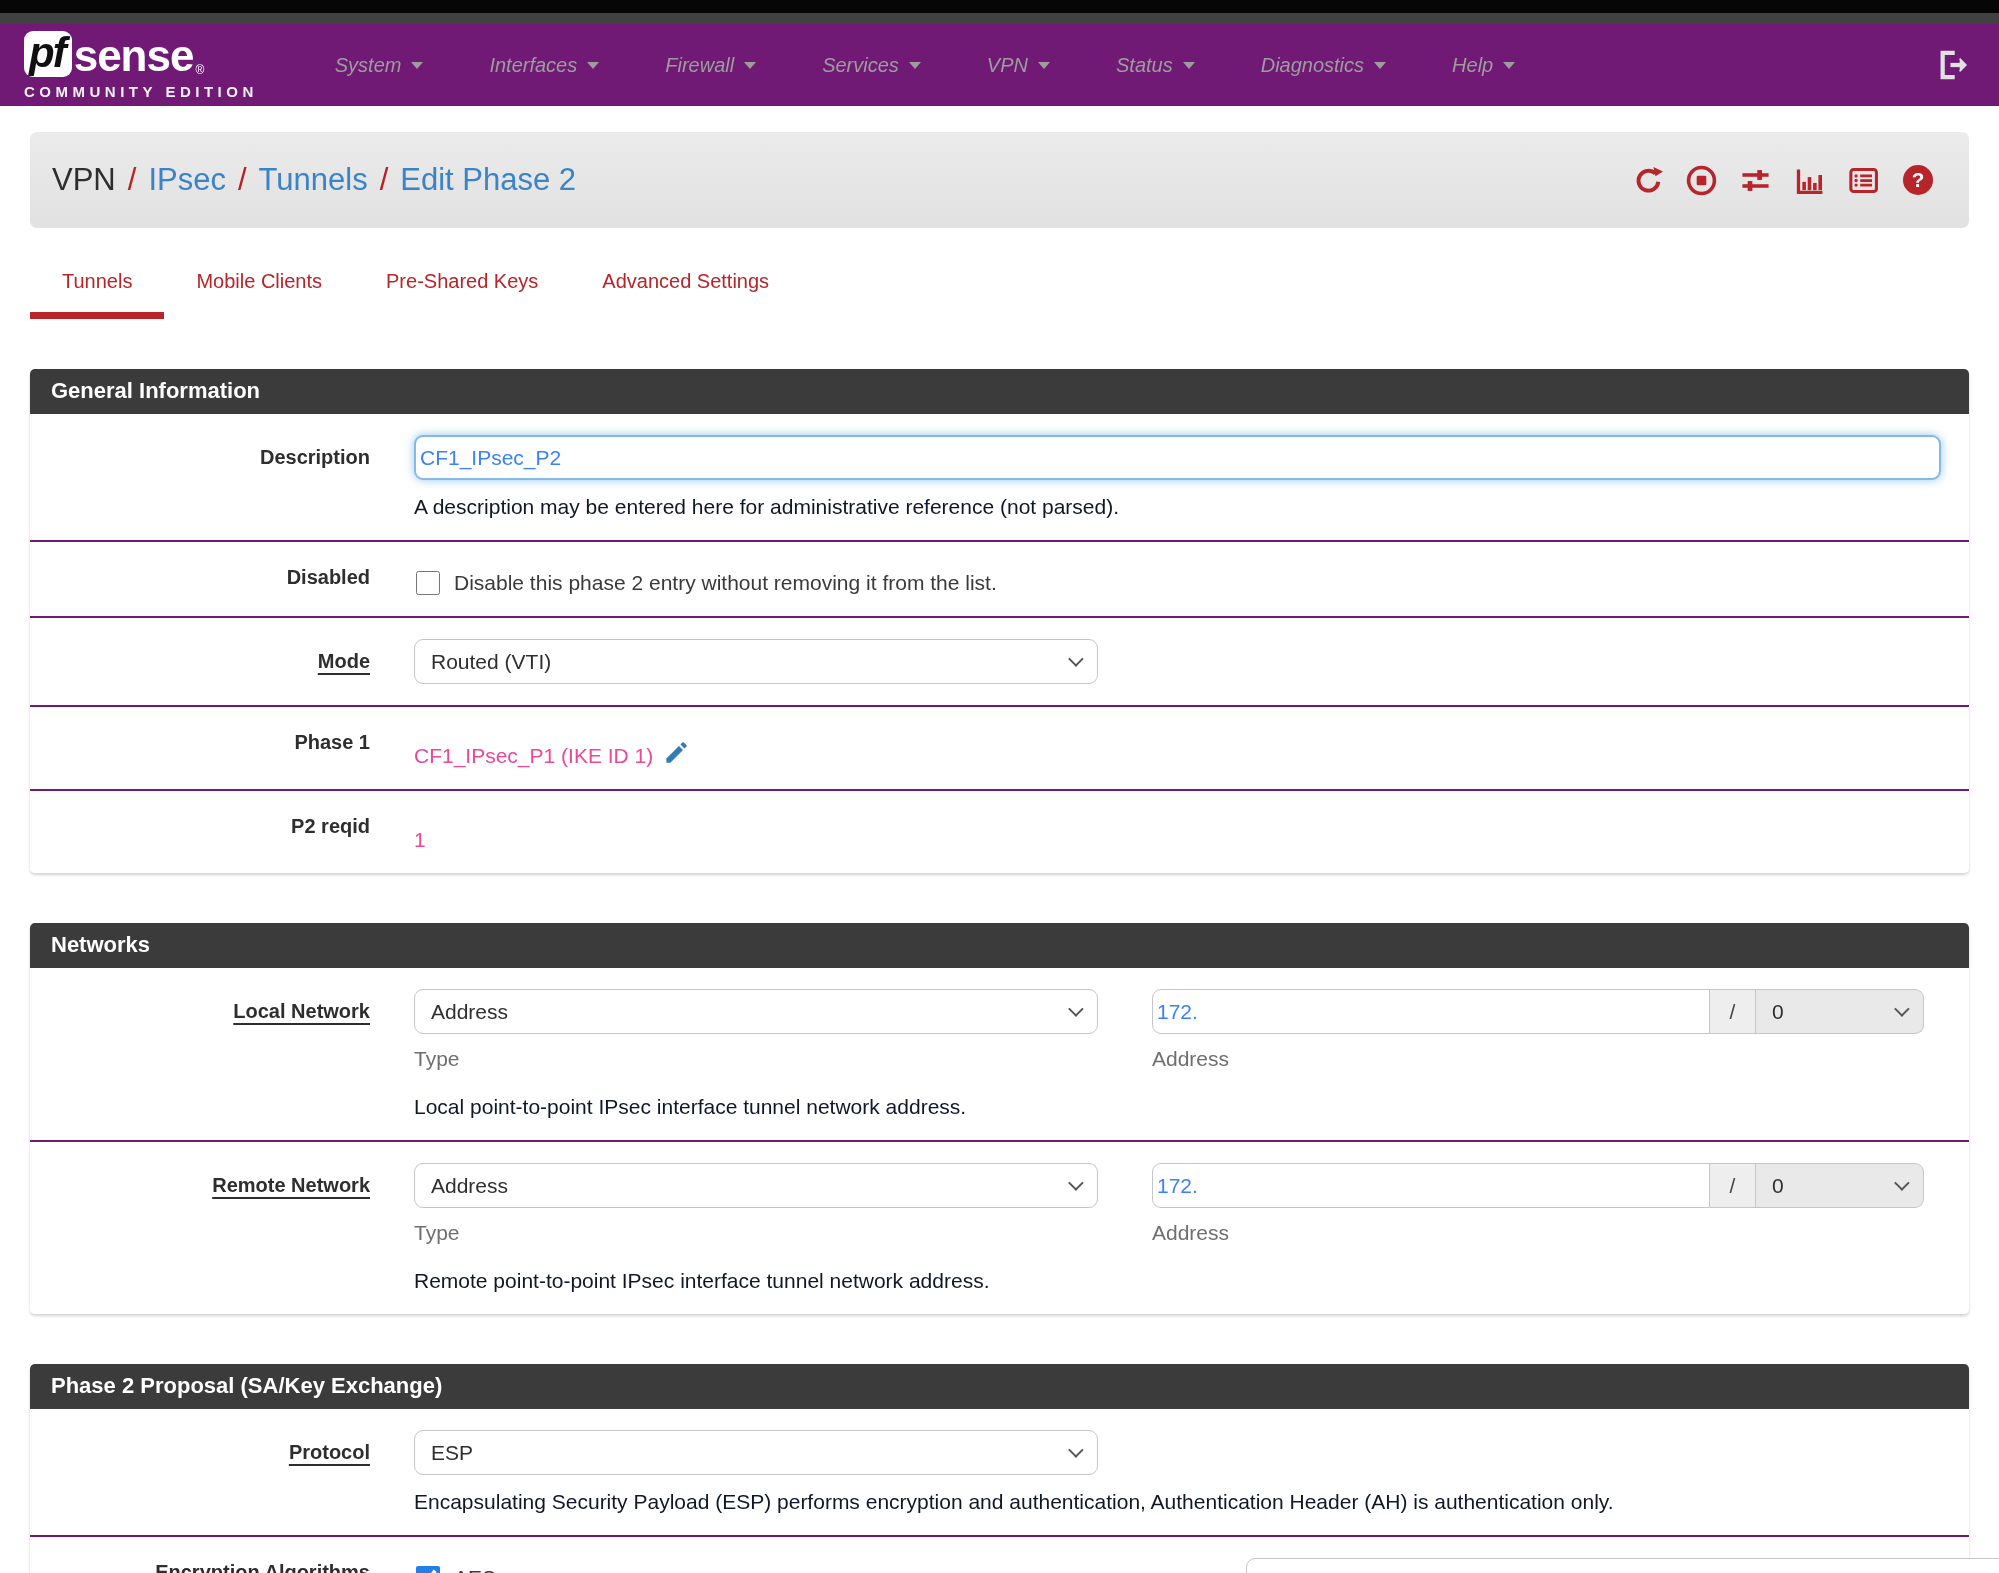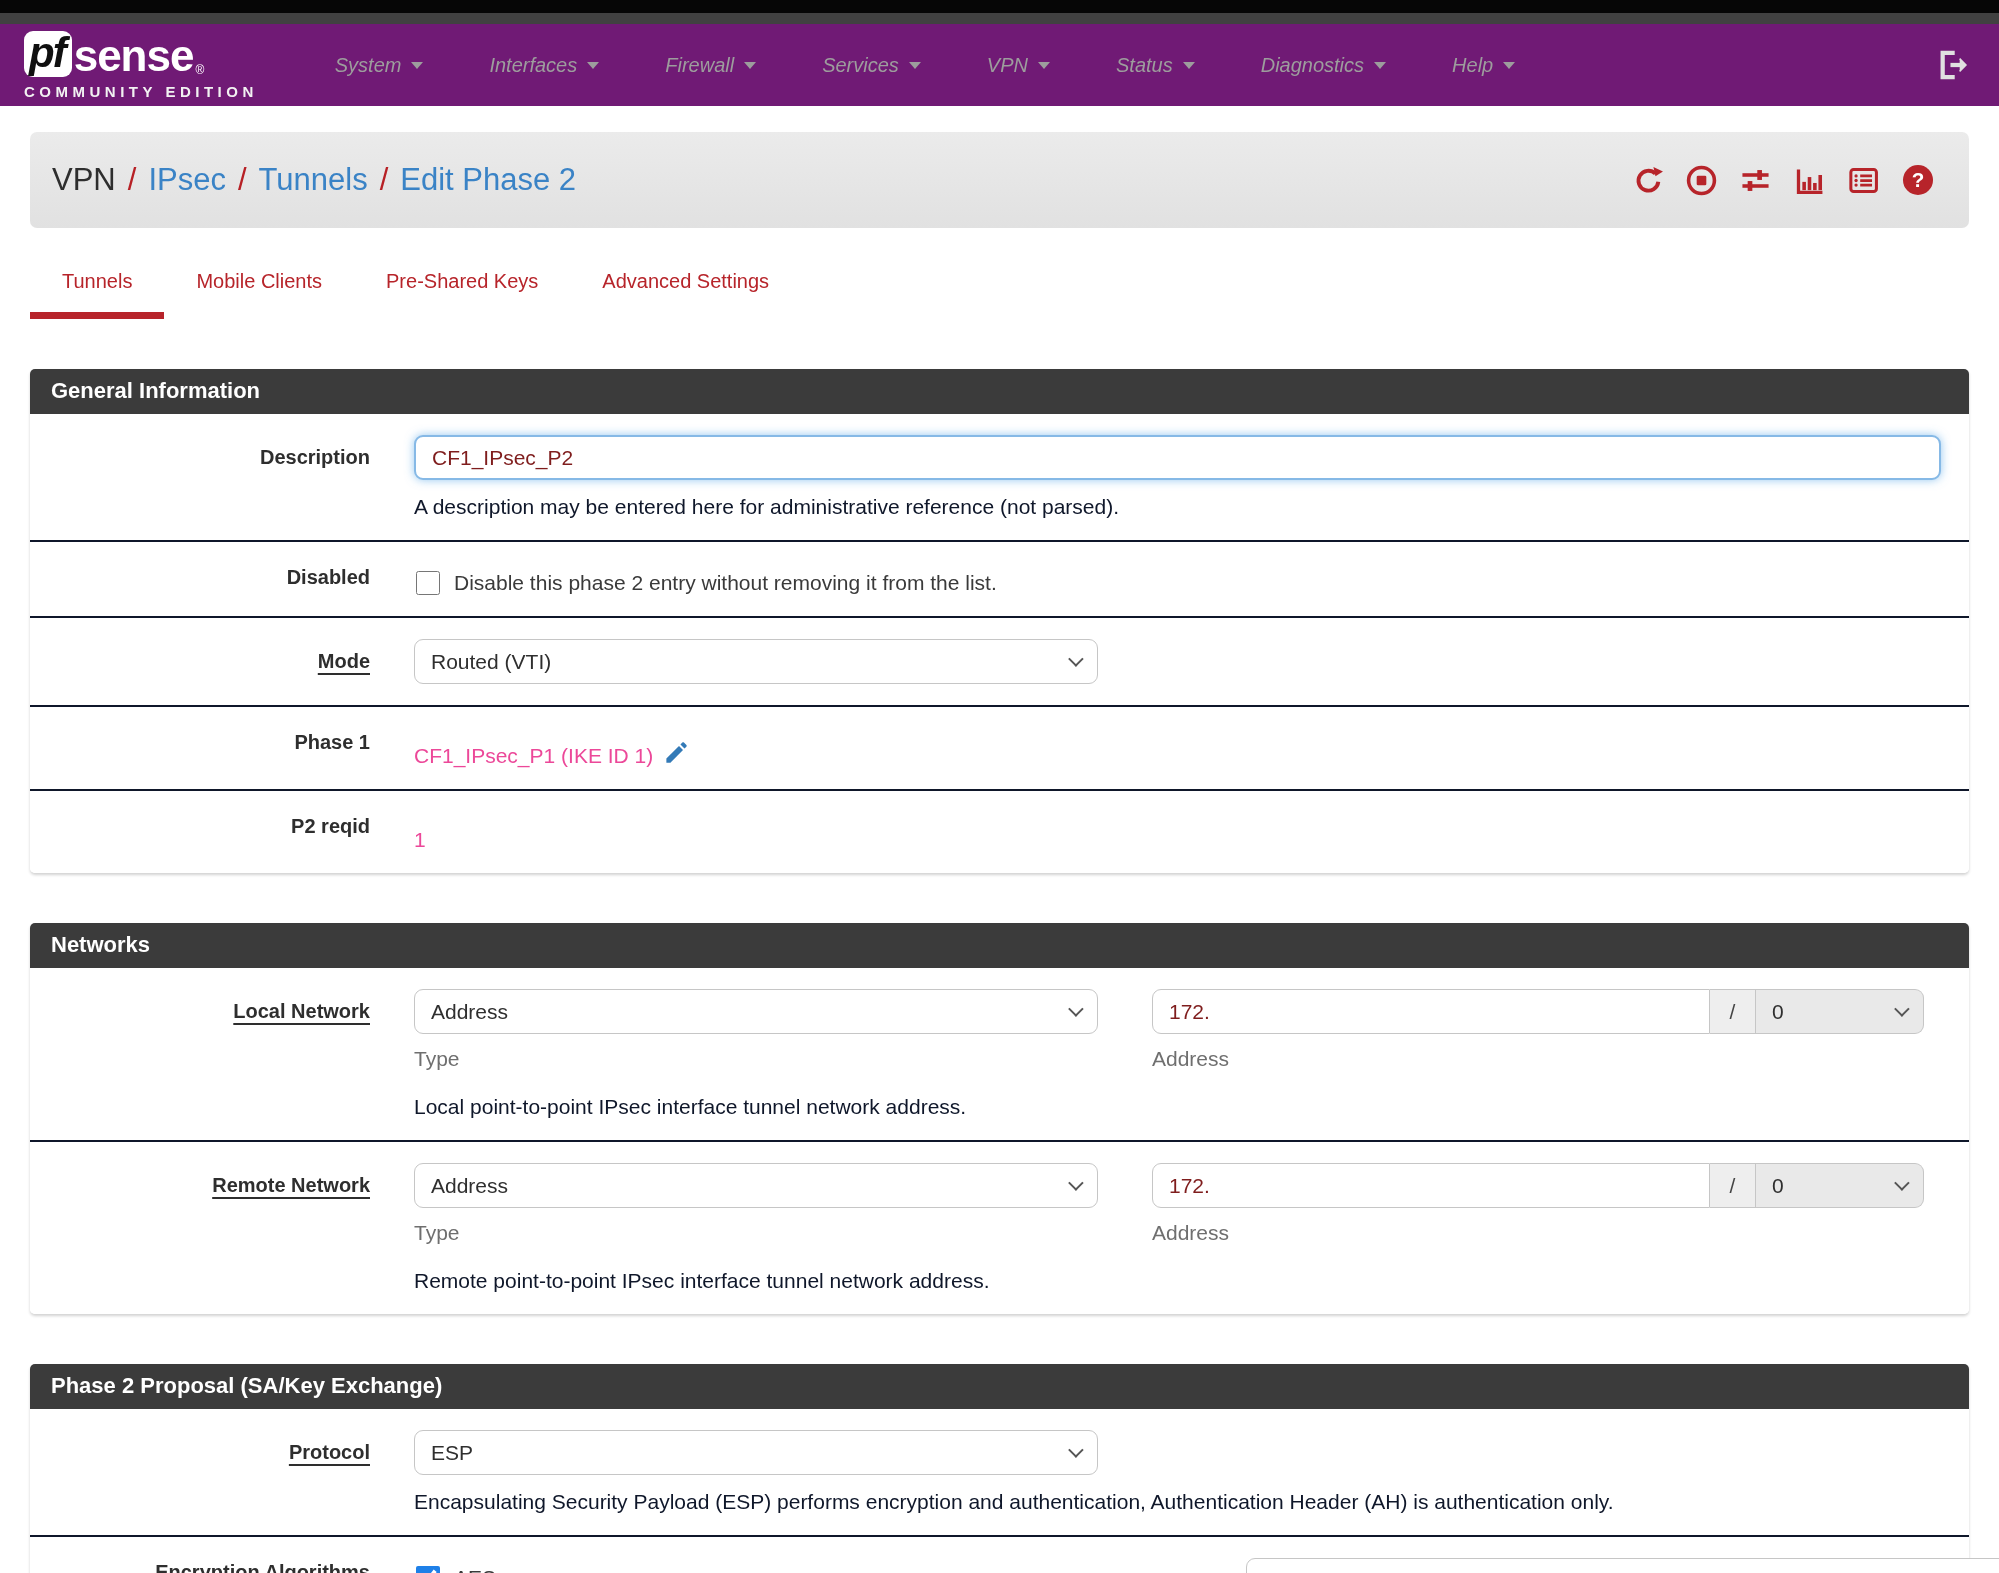--- a/index.html
+++ b/index.html
@@ -67,39 +67,39 @@
 
   
   .panel { margin:50px 30px 0 30px; background:#fff;
            box-shadow:0 2px 3px rgba(0,0,0,.18); border-radius:5px; }
   .panel-heading {
     background:#3b3b3b; color:#fff; font-weight:bold; font-size:22px;
     padding:9px 21px 10px 21px; border-radius:5px 5px 0 0;
   }
   .panel-body { background:#fff; border-radius:0 0 5px 5px; }
   .frow { display:grid; grid-template-columns:340px 1fr; padding:21px 0; }
-  .frow + .frow { border-top:2px solid #0f172a; }
+  .frow + .frow { border-top:2px solid #701a75; }
   .flabel {
     text-align:right; padding-right:0; font-weight:bold; font-size:20px;
     color:#2e2e2e; padding-top:11px;
   }
   .flabel.center { padding-top:3px; }
   .flabel .req {
     text-decoration:underline; text-decoration-thickness:2px; text-underline-offset:5px;
   }
   .fcontent { padding-left:44px; padding-right:28px; }
 
   .ctl-line { display:flex; align-items:flex-start; }
   .w-main { width:684px; }
   .w-right { width:772px; margin-left:54px; }
 
   input.text {
     height:45px; width:100%; border:1px solid #c6c6c6; border-radius:9px;
-    font-family:"Liberation Sans",sans-serif; font-size:21px; color:#7f1d1d;
-    padding:0 16px; background:#fff; outline:none;
+    font-family:"Liberation Sans",sans-serif; font-size:21px; color:#3b82f6;
+    padding:0 4px; background:#fff; outline:none;
   }
   input.text.focused {
     border:2px solid #86b9e6;
     box-shadow:0 0 10px rgba(102,175,233,.7);
   }
   .select {
     height:45px; border:1px solid #c6c6c6; border-radius:9px; background:#fff;
     display:flex; align-items:center; padding:0 44px 0 16px; position:relative;
     font-size:21px; color:#2f2f2f; cursor:pointer;
   }

